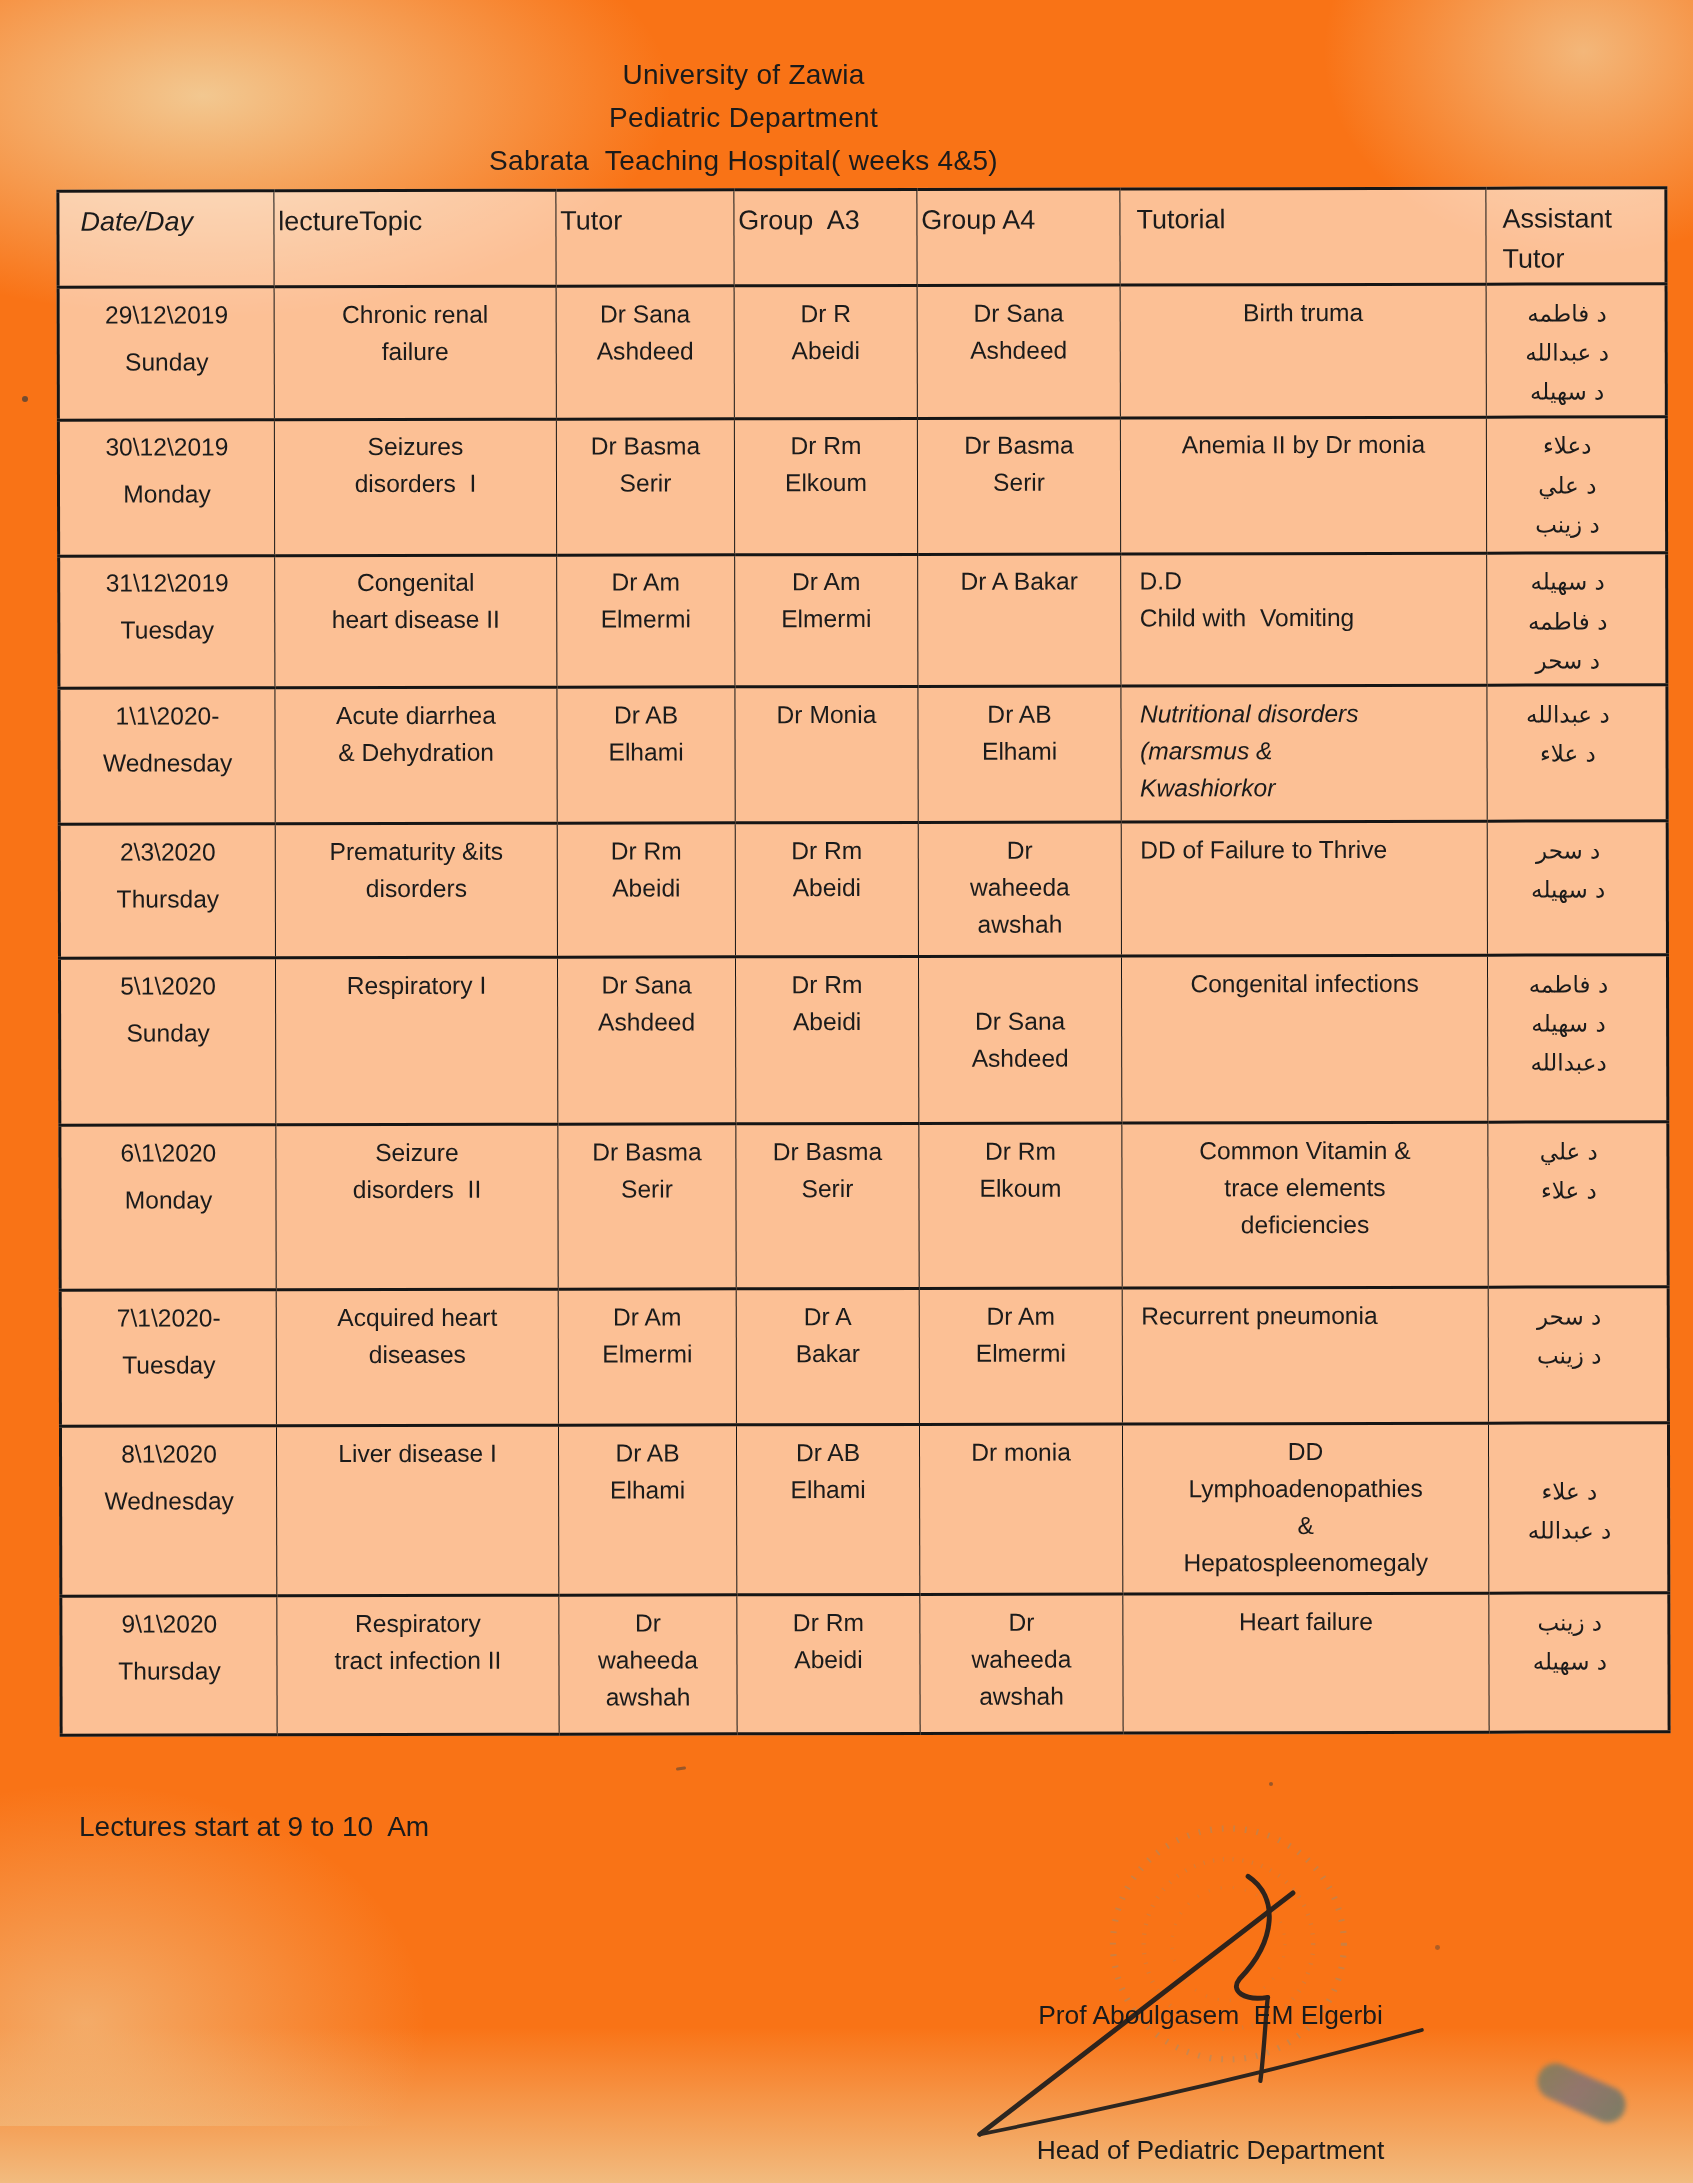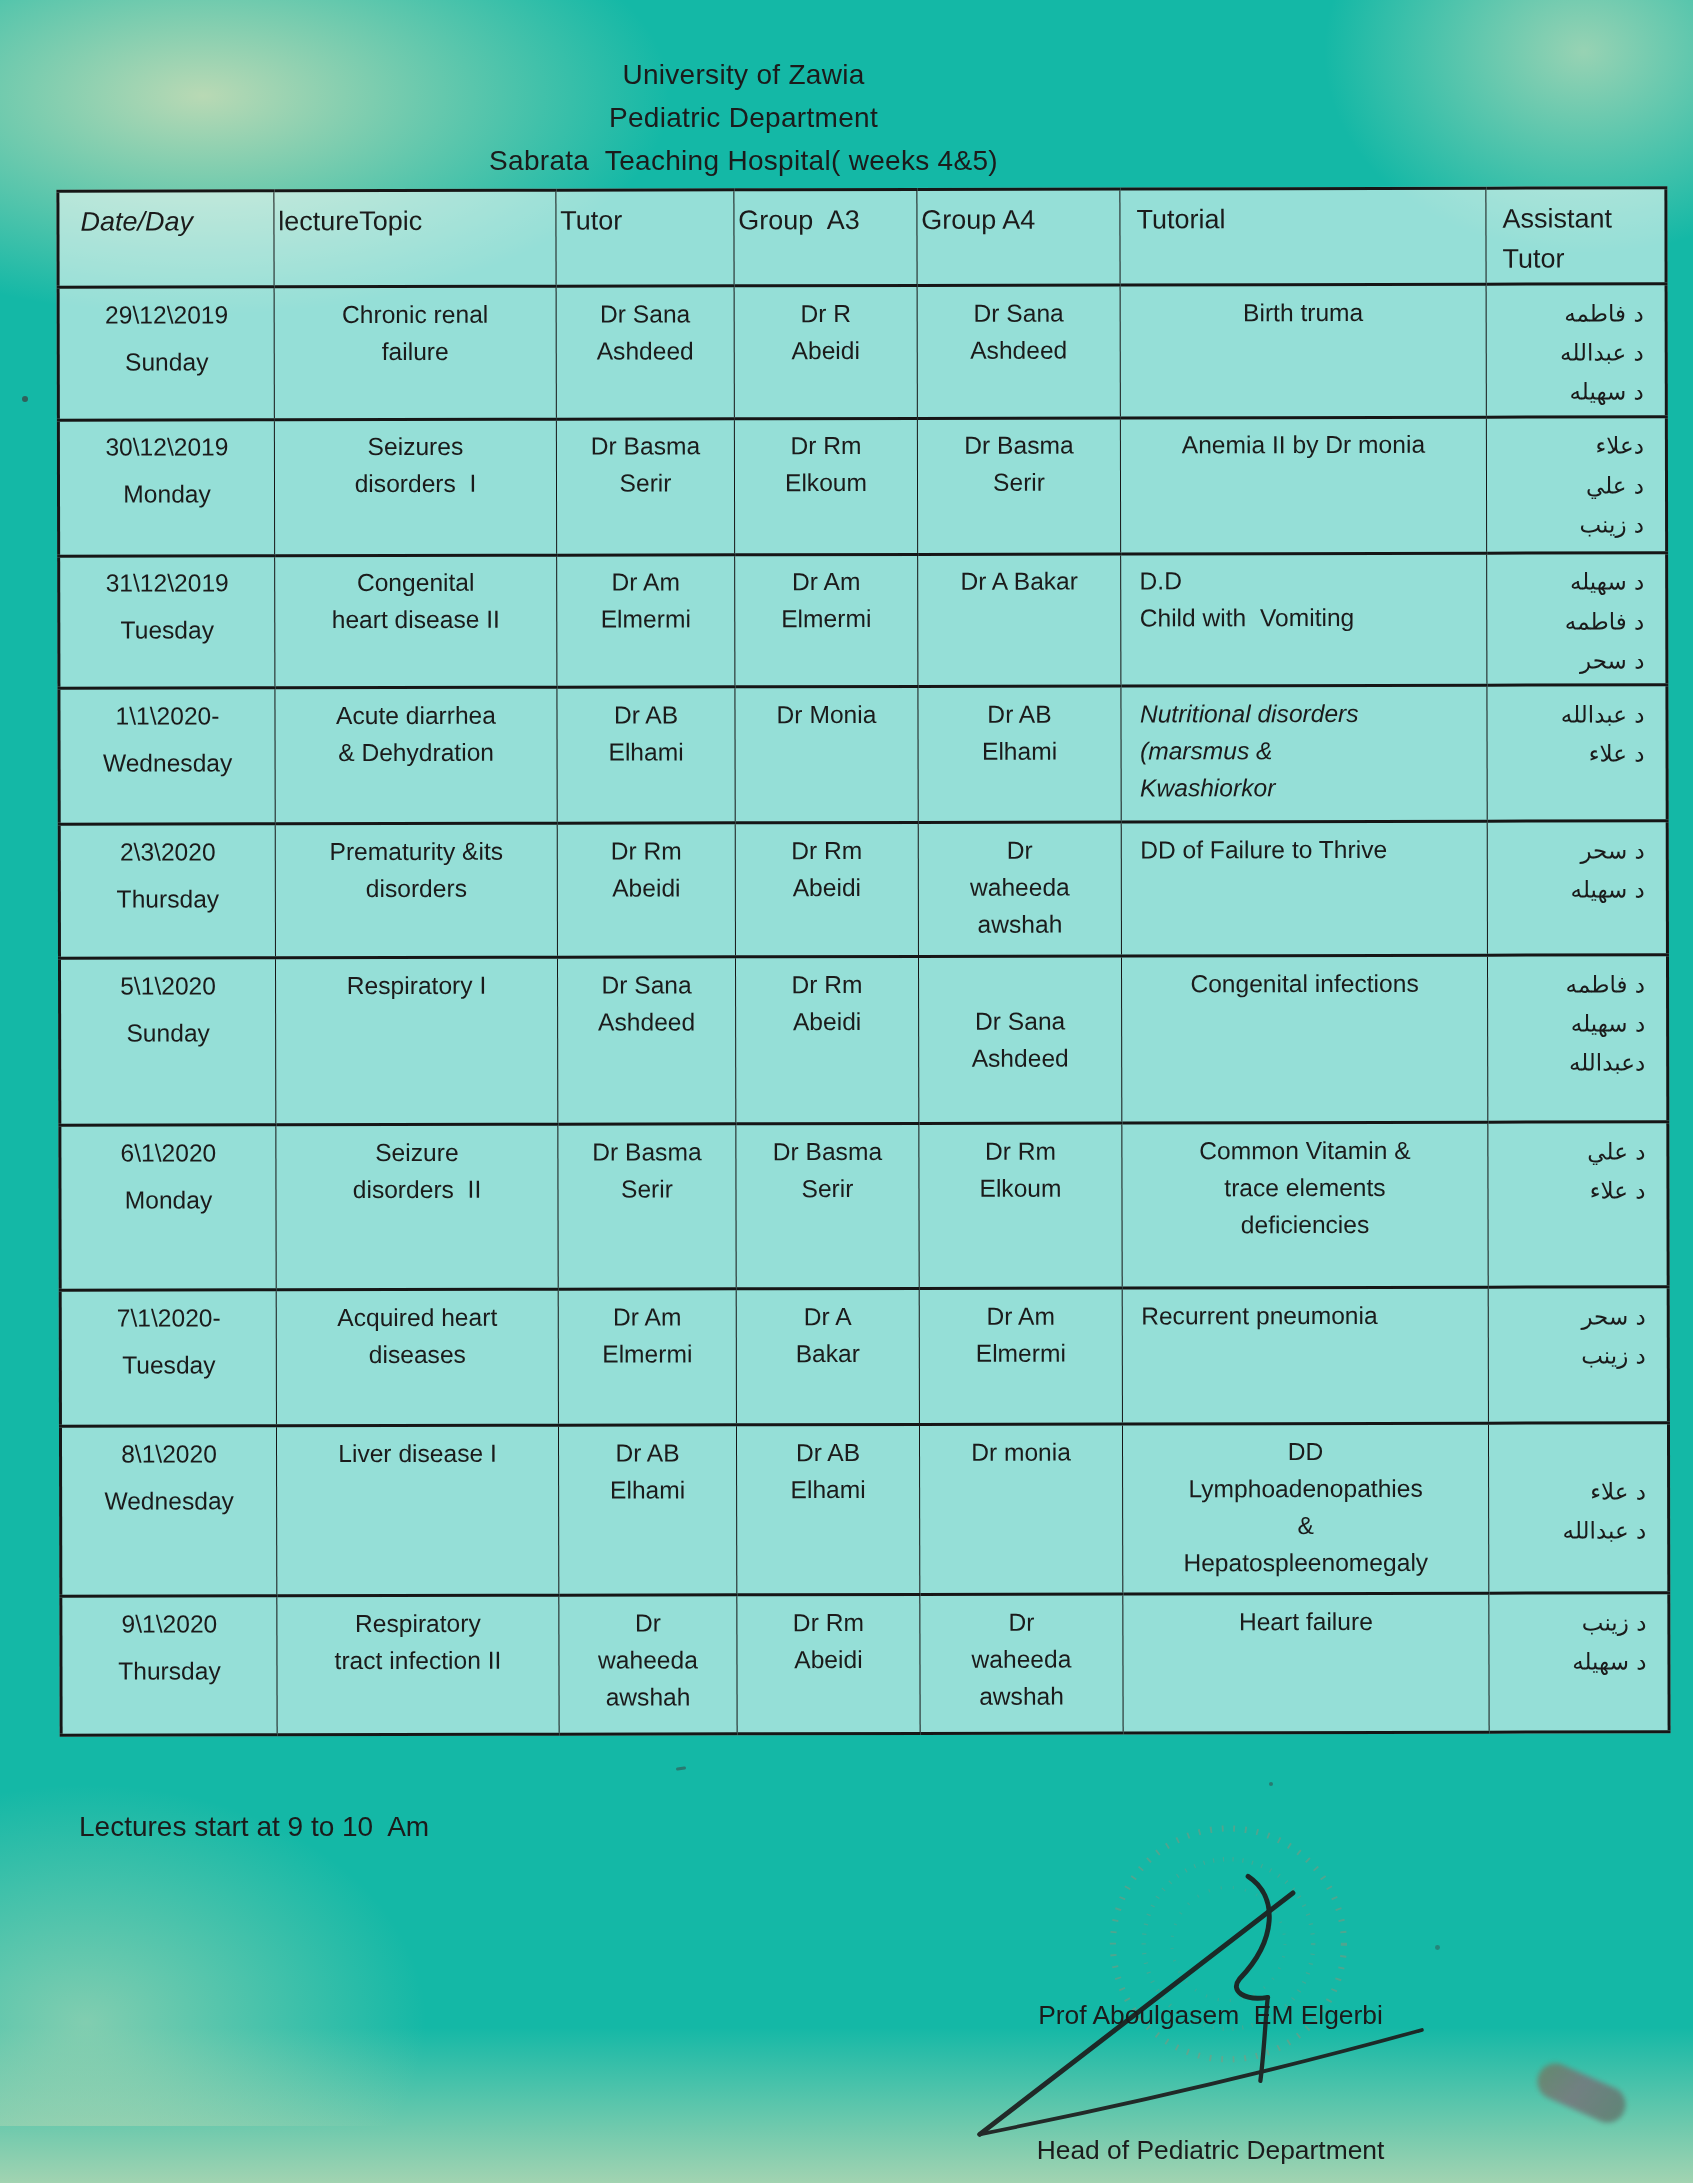--- a/index.html
+++ b/index.html
@@ -1,19 +1,19 @@
 <!DOCTYPE html>
 <html style="font-size:9.8px"><head>
 <meta charset="utf-8">
 <style>
   html,body{margin:0;padding:0;background:#d8d4c6;}
   .page{
     position:relative;
     width:1694px;height:2183px;
-    background:#14b8a6;
+    background:#f97316;
     font-family:"Liberation Sans", sans-serif;
     color:#1b1b1b;
     overflow:hidden;
   }
   
   .blotch{position:absolute;pointer-events:none;}
   .b1{left:0;top:0;width:676px;height:319px;background:radial-gradient(ellipse at 30% 30%, rgba(240,228,185,.75), rgba(240,228,185,0) 70%);}
   .b2{left:1321px;top:0;width:375px;height:258px;background:radial-gradient(ellipse at 70% 20%, rgba(239,228,188,.6), rgba(239,228,188,0) 70%);}
   .b3{left:0;top:2027px;width:1694px;height:156px;background:linear-gradient(to bottom, rgba(240,229,190,0), rgba(238,226,183,.65));}
   .b4{left:0;top:1782px;width:430px;height:344px;background:radial-gradient(ellipse at 20% 70%, rgba(238,227,186,.5), rgba(238,227,186,0) 70%);}
@@ -56,21 +56,21 @@
   tbody tr:nth-child(4){height:136px;}
   tbody tr:nth-child(5){height:134px;}
   tbody tr:nth-child(6){height:167px;}
   tbody tr:nth-child(7){height:165px;}
   tbody tr:nth-child(8){height:136px;}
   tbody tr:nth-child(9){height:170px;}
   tbody tr:nth-child(10){height:139px;}
 
   td .dateline{margin-bottom:9.8px;}
   td.c-asst{
-    direction:rtl;text-align:right;padding-right:21px;
+    direction:rtl;text-align:center;padding-right:21px;
     font-family:"DejaVu Sans", sans-serif;
     font-size:23px;line-height:1.7;
   }
   tbody tr:nth-child(3) td.c-tut,
   tbody tr:nth-child(4) td.c-tut,
   tbody tr:nth-child(5) td.c-tut,
   tbody tr:nth-child(8) td.c-tut{text-align:left;padding-left:18.4px;}
   tbody tr:nth-child(4) td.c-tut{font-style:italic;margin-left:26px;}
 
   .notes{

